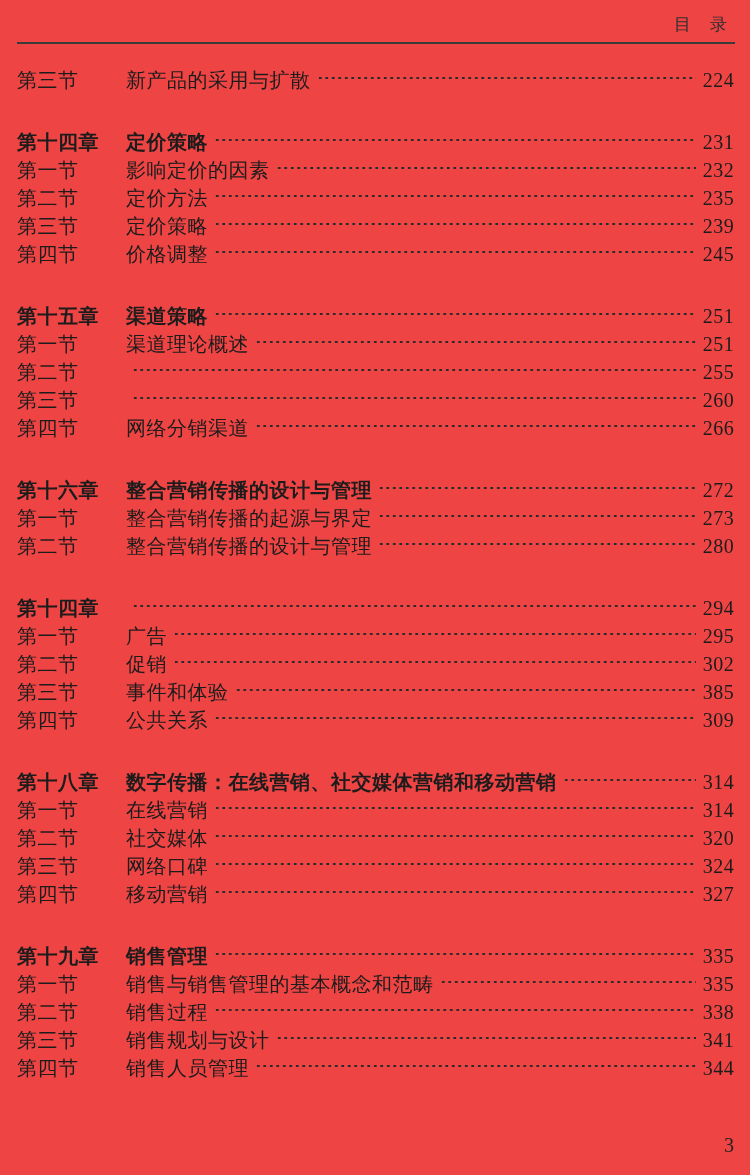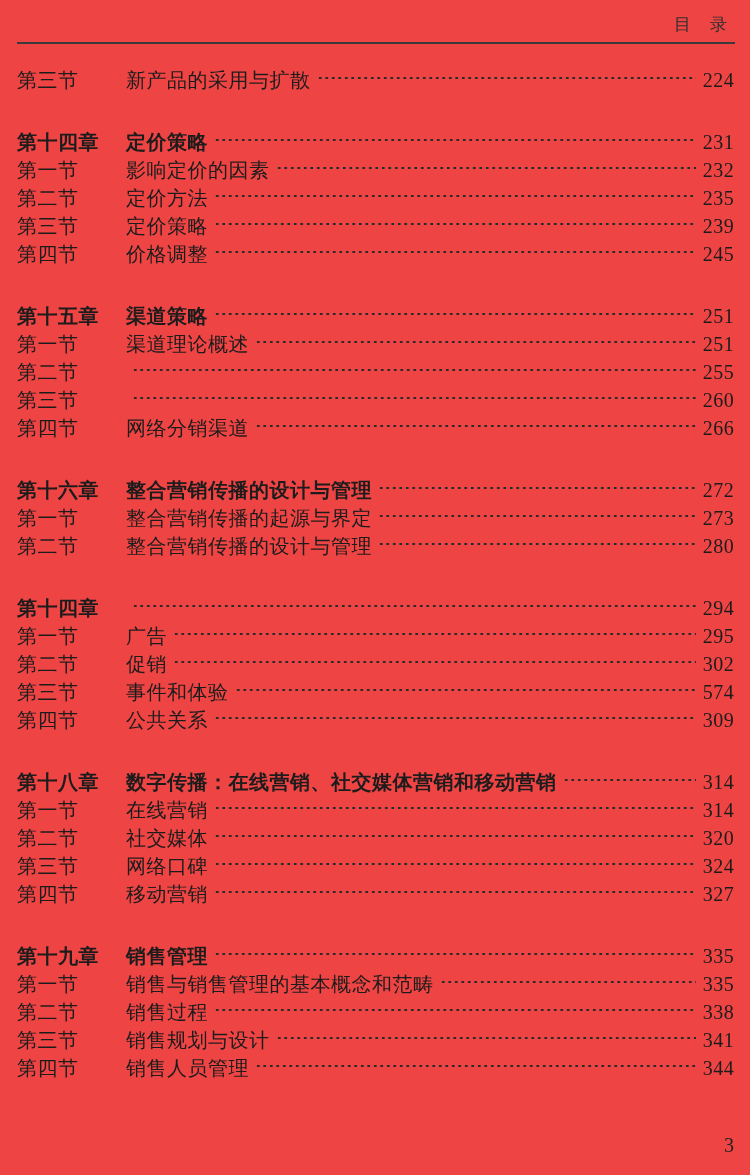--- a/index.html
+++ b/index.html
@@ -191,21 +191,21 @@
       <div class="row section">
         <span class="label">第二节</span>
         <span class="title">促销</span>
         <span class="dots"></span>
         <span class="pageno">302</span>
       </div>
       <div class="row section">
         <span class="label">第三节</span>
         <span class="title">事件和体验</span>
         <span class="dots"></span>
-        <span class="pageno">574</span>
+        <span class="pageno">385</span>
       </div>
       <div class="row section">
         <span class="label">第四节</span>
         <span class="title">公共关系</span>
         <span class="dots"></span>
         <span class="pageno">309</span>
       </div>
       <div class="row chapter">
         <span class="label">第十八章</span>
         <span class="title">数字传播：在线营销、社交媒体营销和移动营销</span>

